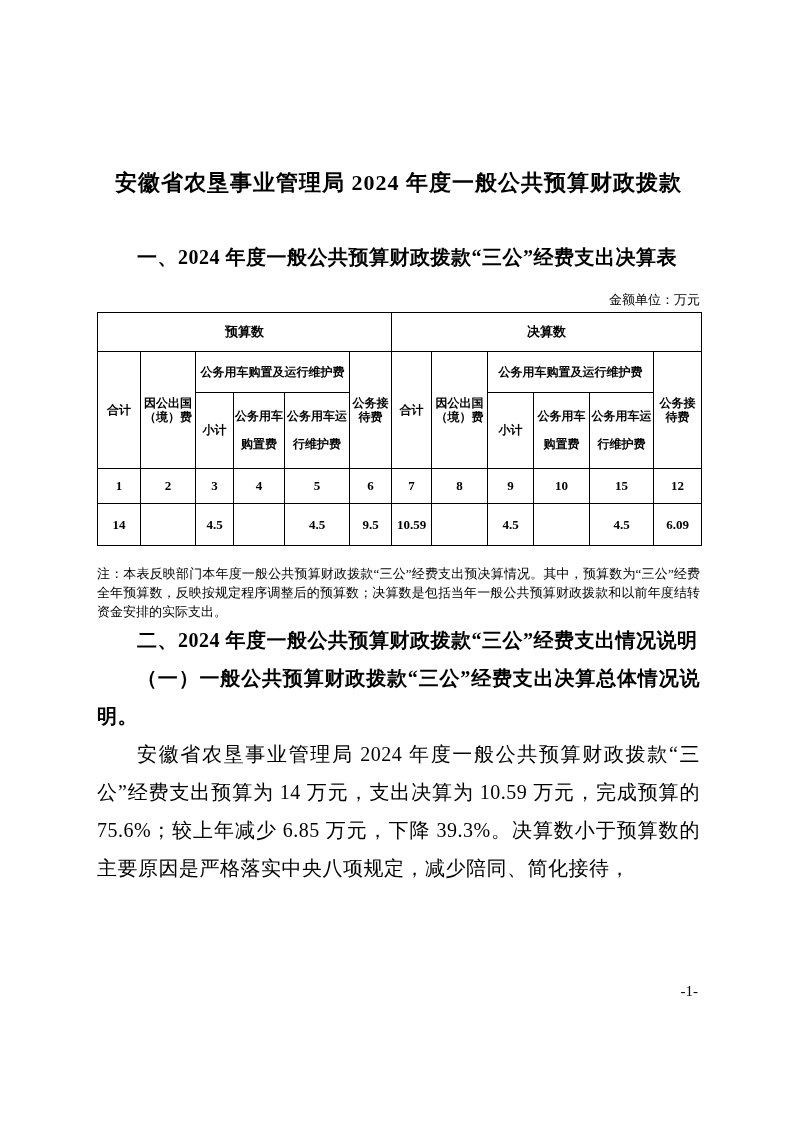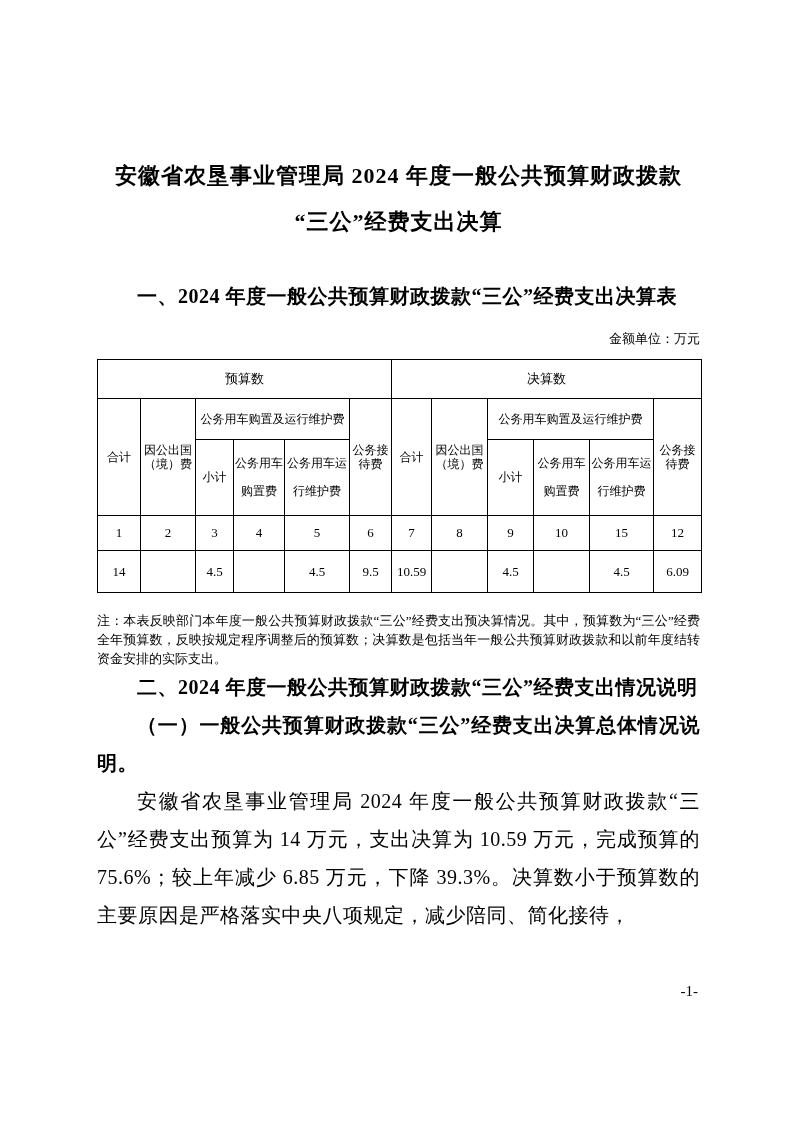--- a/index.html
+++ b/index.html
@@ -9,21 +9,21 @@
     width: 794px;
     height: 1123px;
     background: #ffffff;
     color: #000000;
     font-family: "Liberation Serif", "DejaVu Serif", serif;
     overflow: hidden;
   }
   .content {
     position: absolute;
     left: 97px;
-    top: 10px;
+    top: 17px;
     width: 603px;
   }
   .doc-title {
     margin-top: 143px;
     font-size: 22px;
     font-weight: bold;
     line-height: 46px;
     text-align: center;
     letter-spacing: 1px;
   }
@@ -36,24 +36,25 @@
     letter-spacing: 0.5px;
   }
   .h1 { margin-top: 31px; }
   .unit-label {
     margin-top: 13px;
     font-size: 13px;
     line-height: 20px;
     text-align: right;
   }
   table.sangong {
-    margin-top: 10px;
+    margin-top: 2px;
     width: 604px;
     border-collapse: collapse;
     table-layout: fixed;
+    font-weight: bold;
   }
   table.sangong td {
     border: 1px solid #000;
     text-align: center;
     vertical-align: middle;
     font-size: 12px;
     line-height: 2.3;
     padding: 1px;
     overflow: hidden;
   }
@@ -93,21 +94,20 @@
   }
 </style>
 </head>
 <body>
 
 <div class="page">
   <div class="content">
 
     <div class="doc-title">
       <div>安徽省农垦事业管理局 2024 年度一般公共预算财政拨款</div>
-      <div>“三公”经费支出决算</div>
     </div>
 
     <div class="sec-heading h1">一、2024 年度一般公共预算财政拨款“三公”经费支出决算表</div>
 
     <div class="unit-label">金额单位：万元</div>
 
     <table class="sangong">
       <colgroup>
         <col style="width:43px">
           <col style="width:55px">

